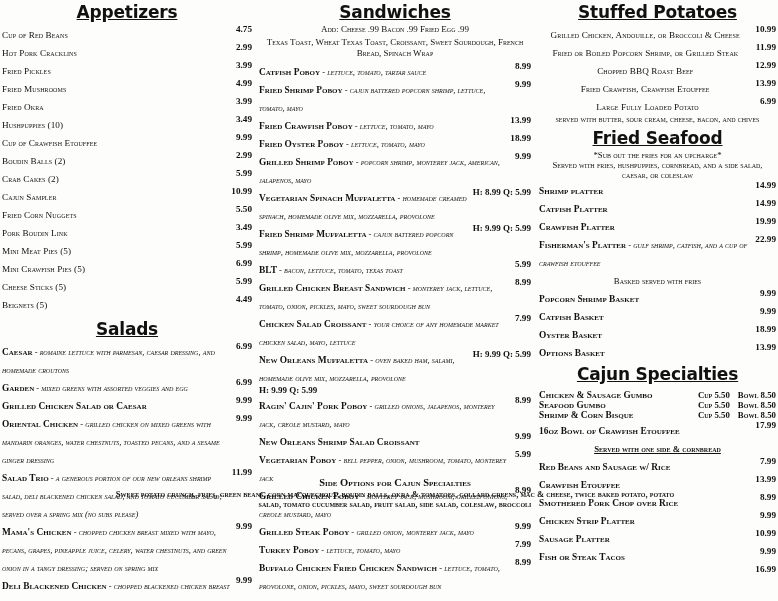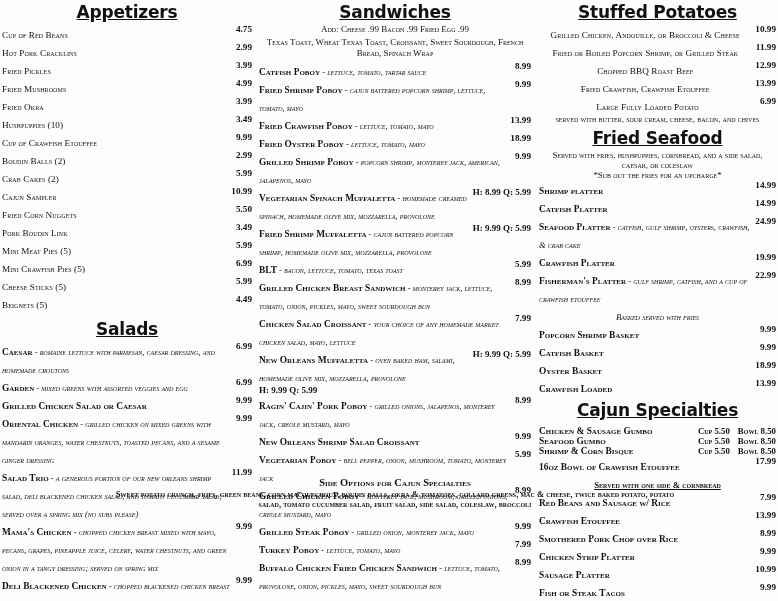--- a/index.html
+++ b/index.html
@@ -49,21 +49,21 @@
   }
   .pr.hq{font-size:9px;}
   .note{
     font-variant:small-caps;font-size:8.8px;line-height:10px;text-align:center;
   }
   .subhead{
     font-variant:small-caps;font-weight:bold;font-size:8.8px;
     text-align:center;text-decoration:underline;
     margin:6px 0 2px 0;
   }
-  .subhead.plain{text-decoration:none;font-style:italic;font-weight:normal;}
+  .subhead.plain{text-decoration:none;font-weight:normal;}
   .gap{height:7px;}
   .gap-s{height:4px;}
 
   .addline{
     font-variant:small-caps;font-size:9px;line-height:10.4px;text-align:center;
     margin-bottom:3px;
   }
 
   .footer{
     position:absolute;left:12px;right:0;bottom:2px;
@@ -296,36 +296,32 @@
           </li>
           <li class="row">
             <div class="txt" style="text-align: center;"><span class="sc">Large Fully Loaded Potato</span></div>
             <div class="pr">6.99</div>
           </li>
         </ul>
       <div class="note">served with butter, sour cream, cheese, bacon, and chives</div>
 
       <div class="gap-s"></div>
       <h2 class="sec">Fried Seafood</h2>
+      <div class="note">*Sub out the fries for an upcharge*</div>
       <div class="note">Served with fries, hushpuppies, cornbread, and a side salad, caesar, or coleslaw</div>
-      <div class="note">*Sub out the fries for an upcharge*</div>
       <ul class="plain" id="platters-list">
           <li class="row">
             <div class="txt"><span class="nm">Shrimp platter</span></div>
             <div class="pr">14.99</div>
           </li>
           <li class="row">
             <div class="txt"><span class="nm">Catfish Platter</span></div>
             <div class="pr">14.99</div>
           </li>
           <li class="row">
-            <div class="txt"><span class="nm">Seafood Platter</span><span class="ds"> - catfish, gulf shrimp, oysters, crawfish, &amp; crab cake</span></div>
-            <div class="pr">24.99</div>
-          </li>
-          <li class="row">
             <div class="txt"><span class="nm">Crawfish Platter</span></div>
             <div class="pr">19.99</div>
           </li>
           <li class="row">
             <div class="txt"><span class="nm">Fisherman's Platter</span><span class="ds"> - gulf shrimp, catfish, and a cup of crawfish etouffee</span></div>
             <div class="pr">22.99</div>
           </li>
         </ul>
       <div class="subhead plain">Basked served with fries</div>
       <ul class="plain" id="baskets-list">
@@ -335,21 +331,21 @@
           </li>
           <li class="row">
             <div class="txt"><span class="nm">Catfish Basket</span></div>
             <div class="pr">9.99</div>
           </li>
           <li class="row">
             <div class="txt"><span class="nm">Oyster Basket</span></div>
             <div class="pr">18.99</div>
           </li>
           <li class="row">
-            <div class="txt"><span class="nm">Crawfish Loaded</span></div>
+            <div class="txt"><span class="nm">Options Basket</span></div>
             <div class="pr">13.99</div>
           </li>
         </ul>
 
       <div class="gap-s"></div>
       <h2 class="sec">Cajun Specialties</h2>
       <div class="gap-s"></div>
       <ul class="plain" id="cajun-soups-list">
           <li class="cb-wrap">
             <span class="nm nmx">Chicken &amp; Sausage Gumbo</span>

